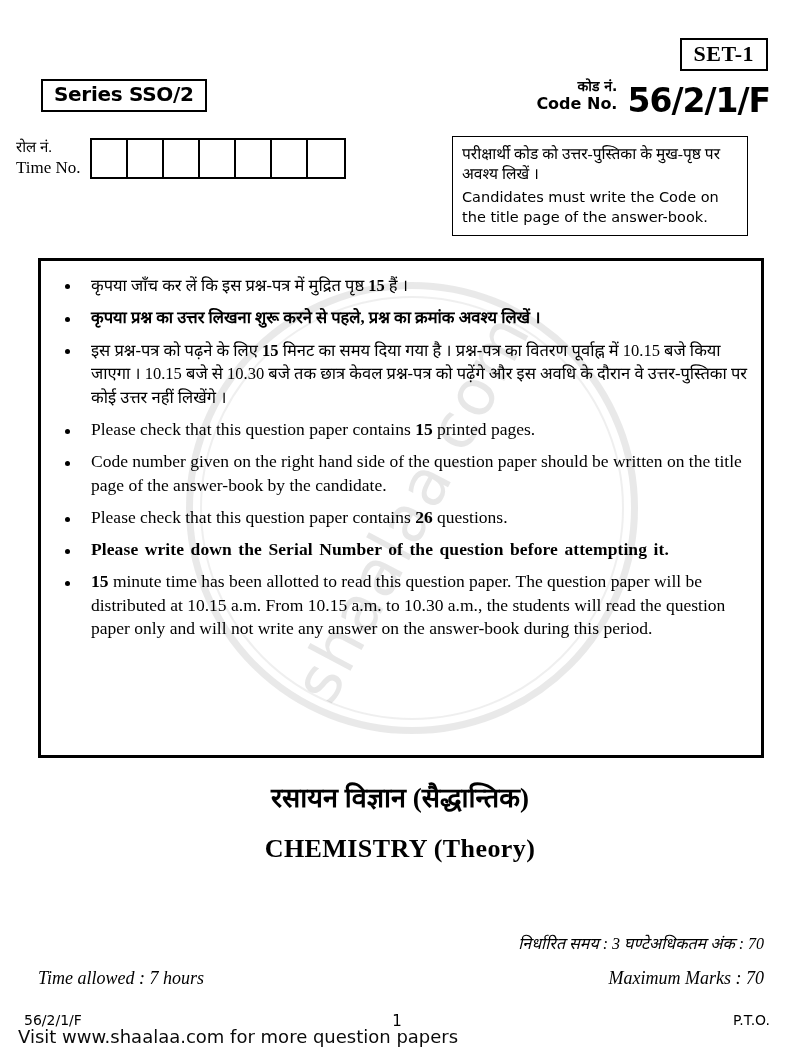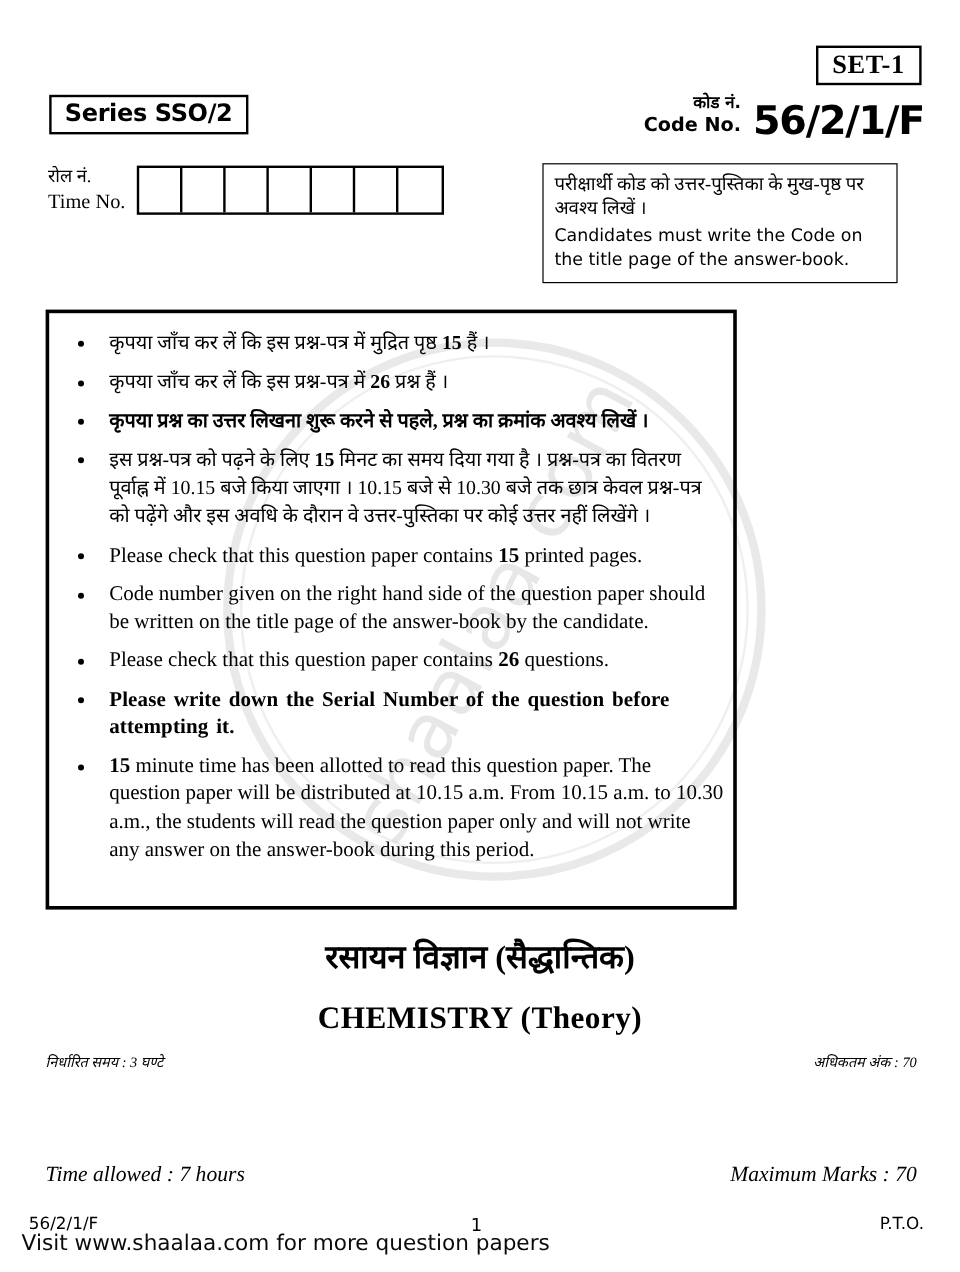--- a/index.html
+++ b/index.html
@@ -108,24 +108,24 @@
     font-size: 33px;
     letter-spacing: -1px;
     line-height: 0.95;
     position: relative;
     top: 3px;
   }
 
   
   .roll-area {
     position: absolute;
-    left: 40px;
+    left: 16px;
     top: 138px;
     display: flex;
-    align-items: center;
+    align-items: flex-start;
   }
   .roll-labels {
     font-family: "Liberation Serif", serif;
     font-size: 17px;
     line-height: 1.25;
     margin-right: 9px;
     white-space: nowrap;
   }
   .roll-labels .hi { display: block; font-size: 15px; }
   .roll-labels .en { display: block; }
@@ -161,21 +161,21 @@
     font-family: "DejaVu Sans", sans-serif;
     font-size: 14.5px;
     line-height: 1.33;
   }
 
   
   .instr-box {
     position: absolute;
     left: 38px;
     top: 258px;
-    width: 576px;
+    width: 726px;
     height: 500px;
     border: 3px solid #000;
     box-sizing: border-box;
     padding: 13px 8px 10px 16px;
   }
   ul.instr-list {
     list-style: none;
     margin: 0;
     padding: 0;
   }
@@ -234,22 +234,23 @@
   .meta-row {
     position: absolute;
     left: 38px;
     right: 36px;
     display: flex;
     justify-content: space-between;
     font-family: "Liberation Serif", serif;
     font-style: italic;
   }
   .meta-row.hi {
-    top: 876px;
-    font-size: 12px;
+    top: 932px;
+    font-size: 16px;
+    justify-content: flex-end;
   }
   .meta-row.en {
     top: 968px;
     font-size: 18px;
   }
 
   
   .footer {
     position: absolute;
     left: 24px;
@@ -319,21 +320,20 @@
 </div>
 
 <div class="cand-box">
   <div class="cand-hi">परीक्षार्थी कोड को उत्तर-पुस्तिका के मुख-पृष्ठ पर अवश्य लिखें ।</div>
   <div class="cand-en">Candidates must write the Code on the title page of the answer-book.</div>
 </div>
 
 <div class="instr-box">
   <ul class="instr-list" id="instr-list">
       <li class="hi">कृपया जाँच कर लें कि इस प्रश्न-पत्र में मुद्रित पृष्ठ <span class="num">15</span> हैं ।</li>
-      <li class="hi">कृपया जाँच कर लें कि इस प्रश्न-पत्र में <span class="num">26</span> प्रश्न हैं ।</li>
       <li class="hi bold">कृपया प्रश्न का उत्तर लिखना शुरू करने से पहले, प्रश्न का क्रमांक अवश्य लिखें ।</li>
       <li class="hi">इस प्रश्न-पत्र को पढ़ने के लिए <span class="num">15</span> मिनट का समय दिया गया है ।  प्रश्न-पत्र का वितरण पूर्वाह्न में 10.15 बजे किया जाएगा ।   10.15 बजे से 10.30 बजे तक छात्र केवल प्रश्न-पत्र को पढ़ेंगे और इस अवधि के दौरान वे उत्तर-पुस्तिका पर कोई उत्तर नहीं लिखेंगे ।</li>
       <li class="en">Please check that this question paper contains <span class="num">15</span> printed pages.</li>
       <li class="en">Code number given on the right hand side of the question paper should be written on the title page of the answer-book by the candidate.</li>
       <li class="en">Please check that this question paper contains <span class="num">26</span> questions.</li>
       <li class="en bold">Please write down the Serial Number of the question before attempting it.</li>
       <li class="en"><span class="num">15</span> minute time has been allotted to read this question paper. The question paper will be distributed at 10.15 a.m. From 10.15 a.m. to 10.30 a.m., the students will read the question paper only and will not write any answer on the answer-book during this period.</li>
     </ul>
 </div>
 

